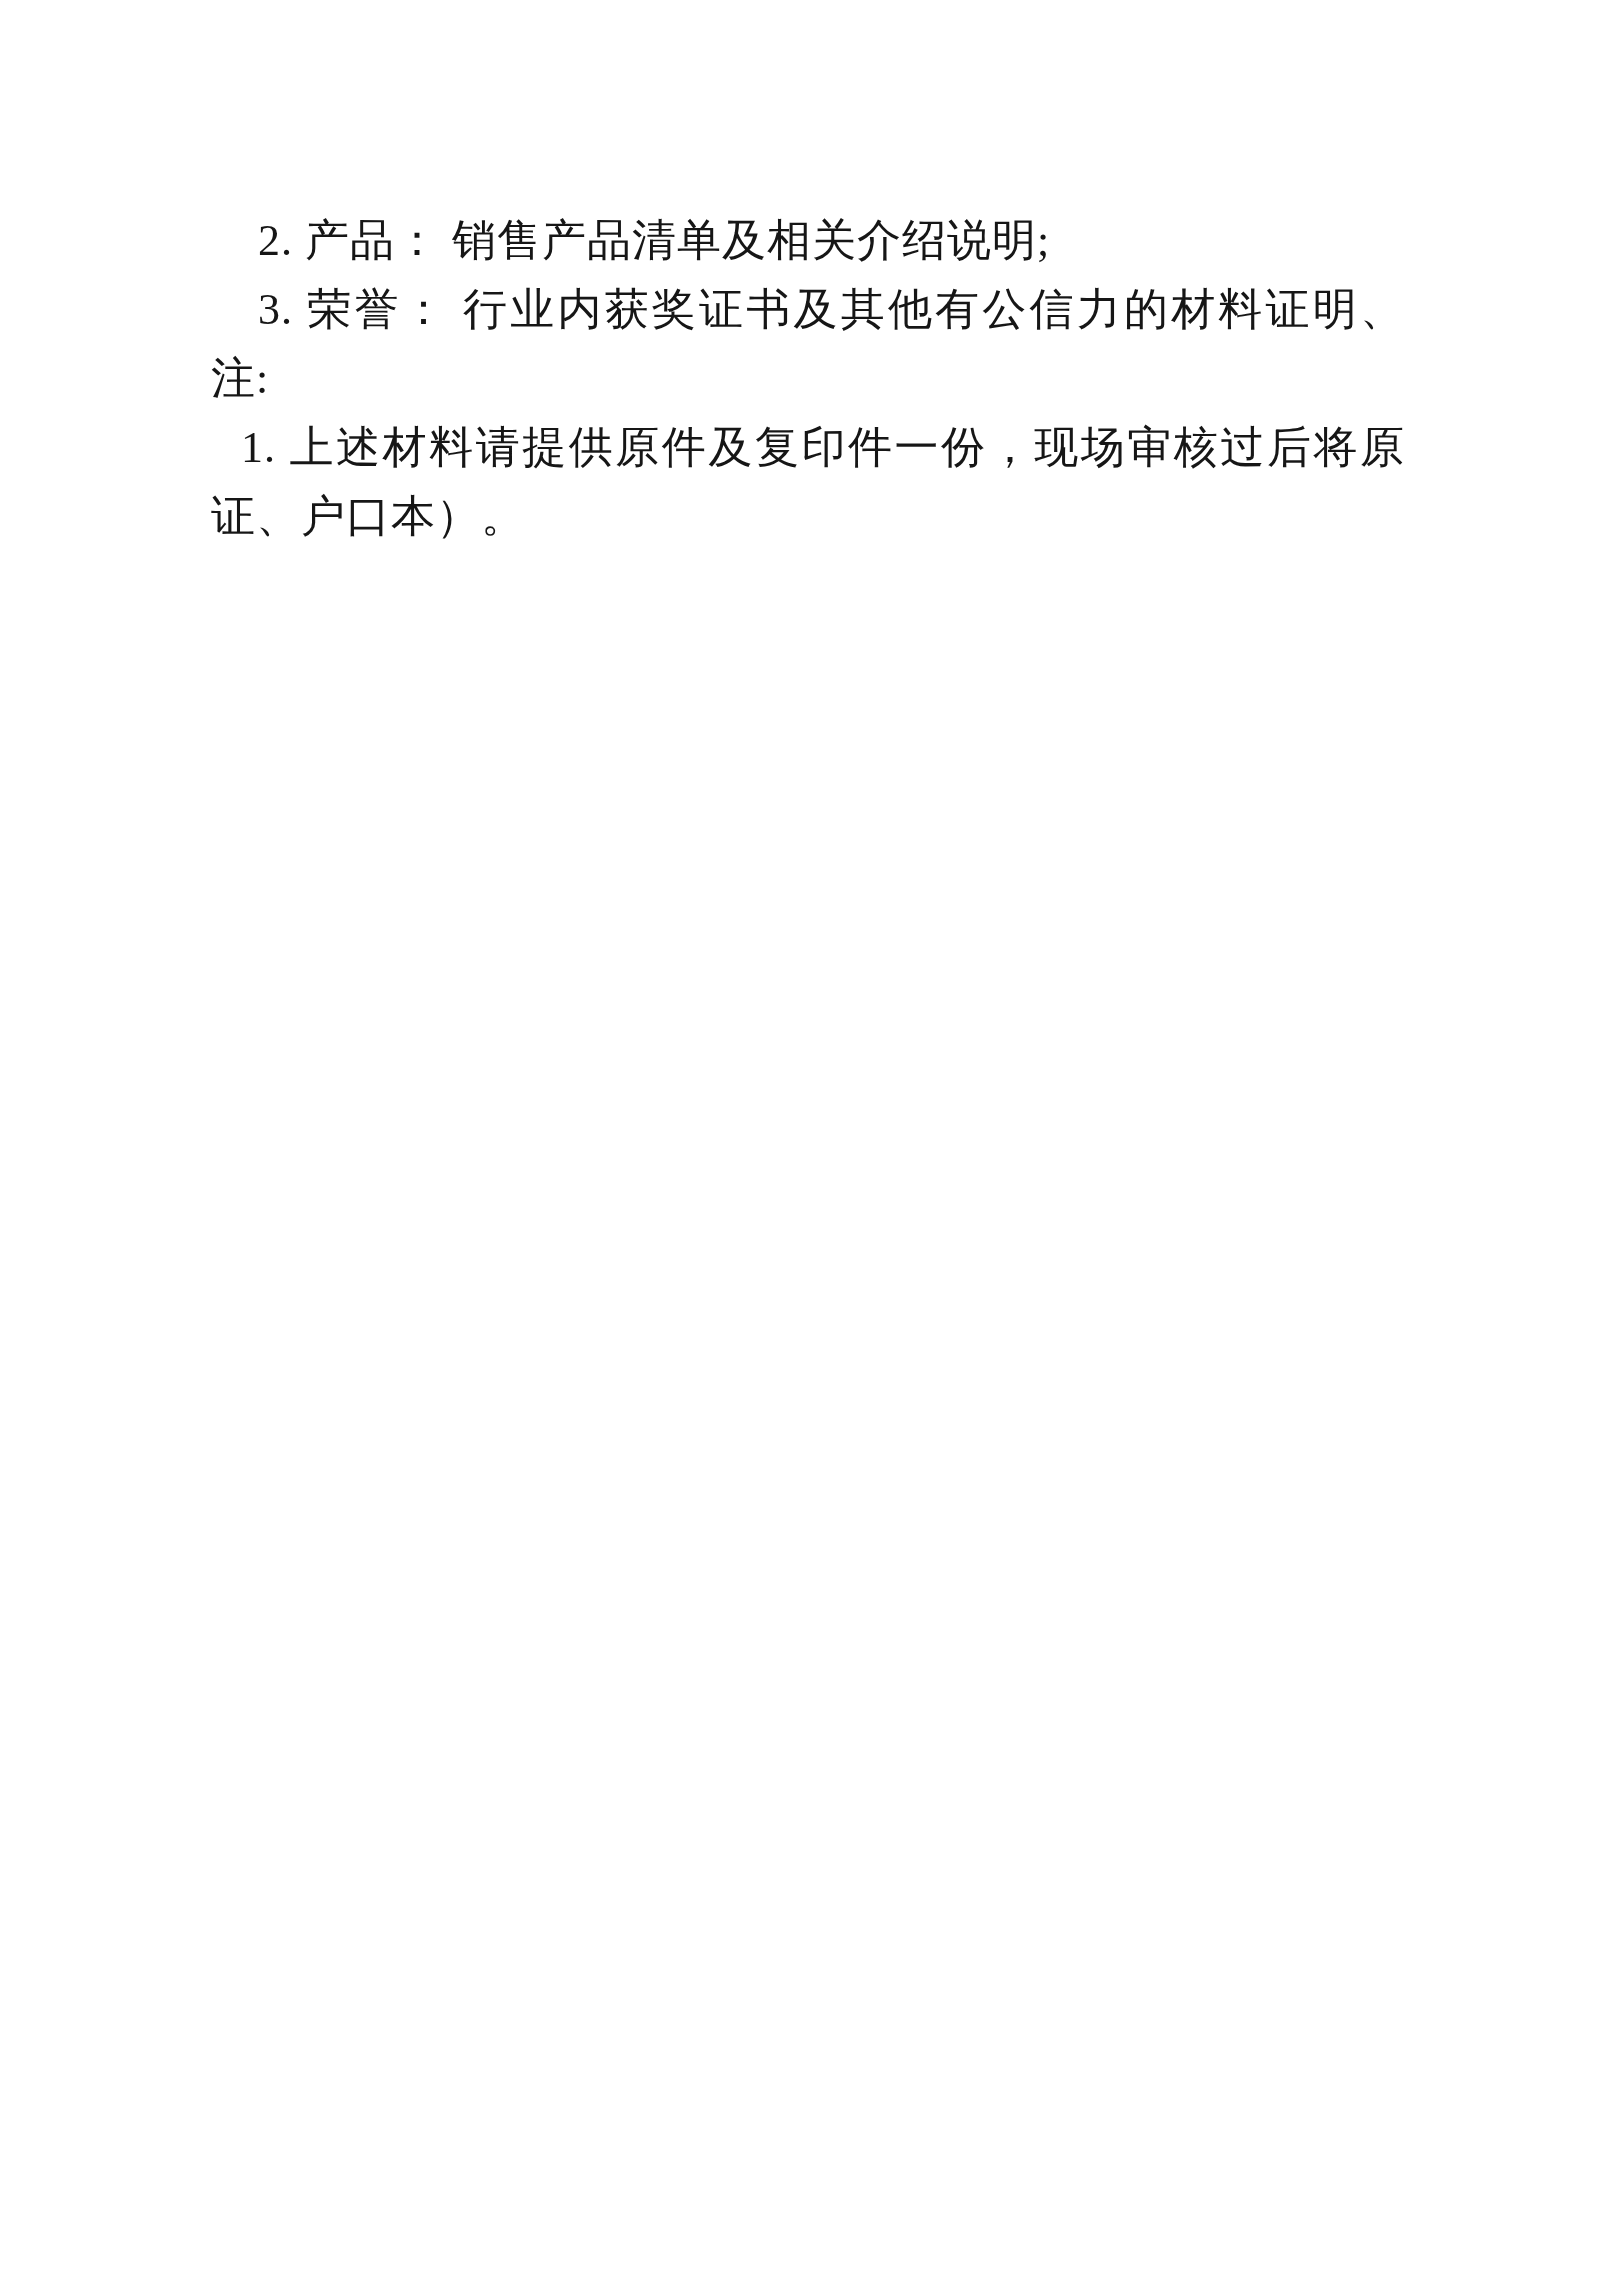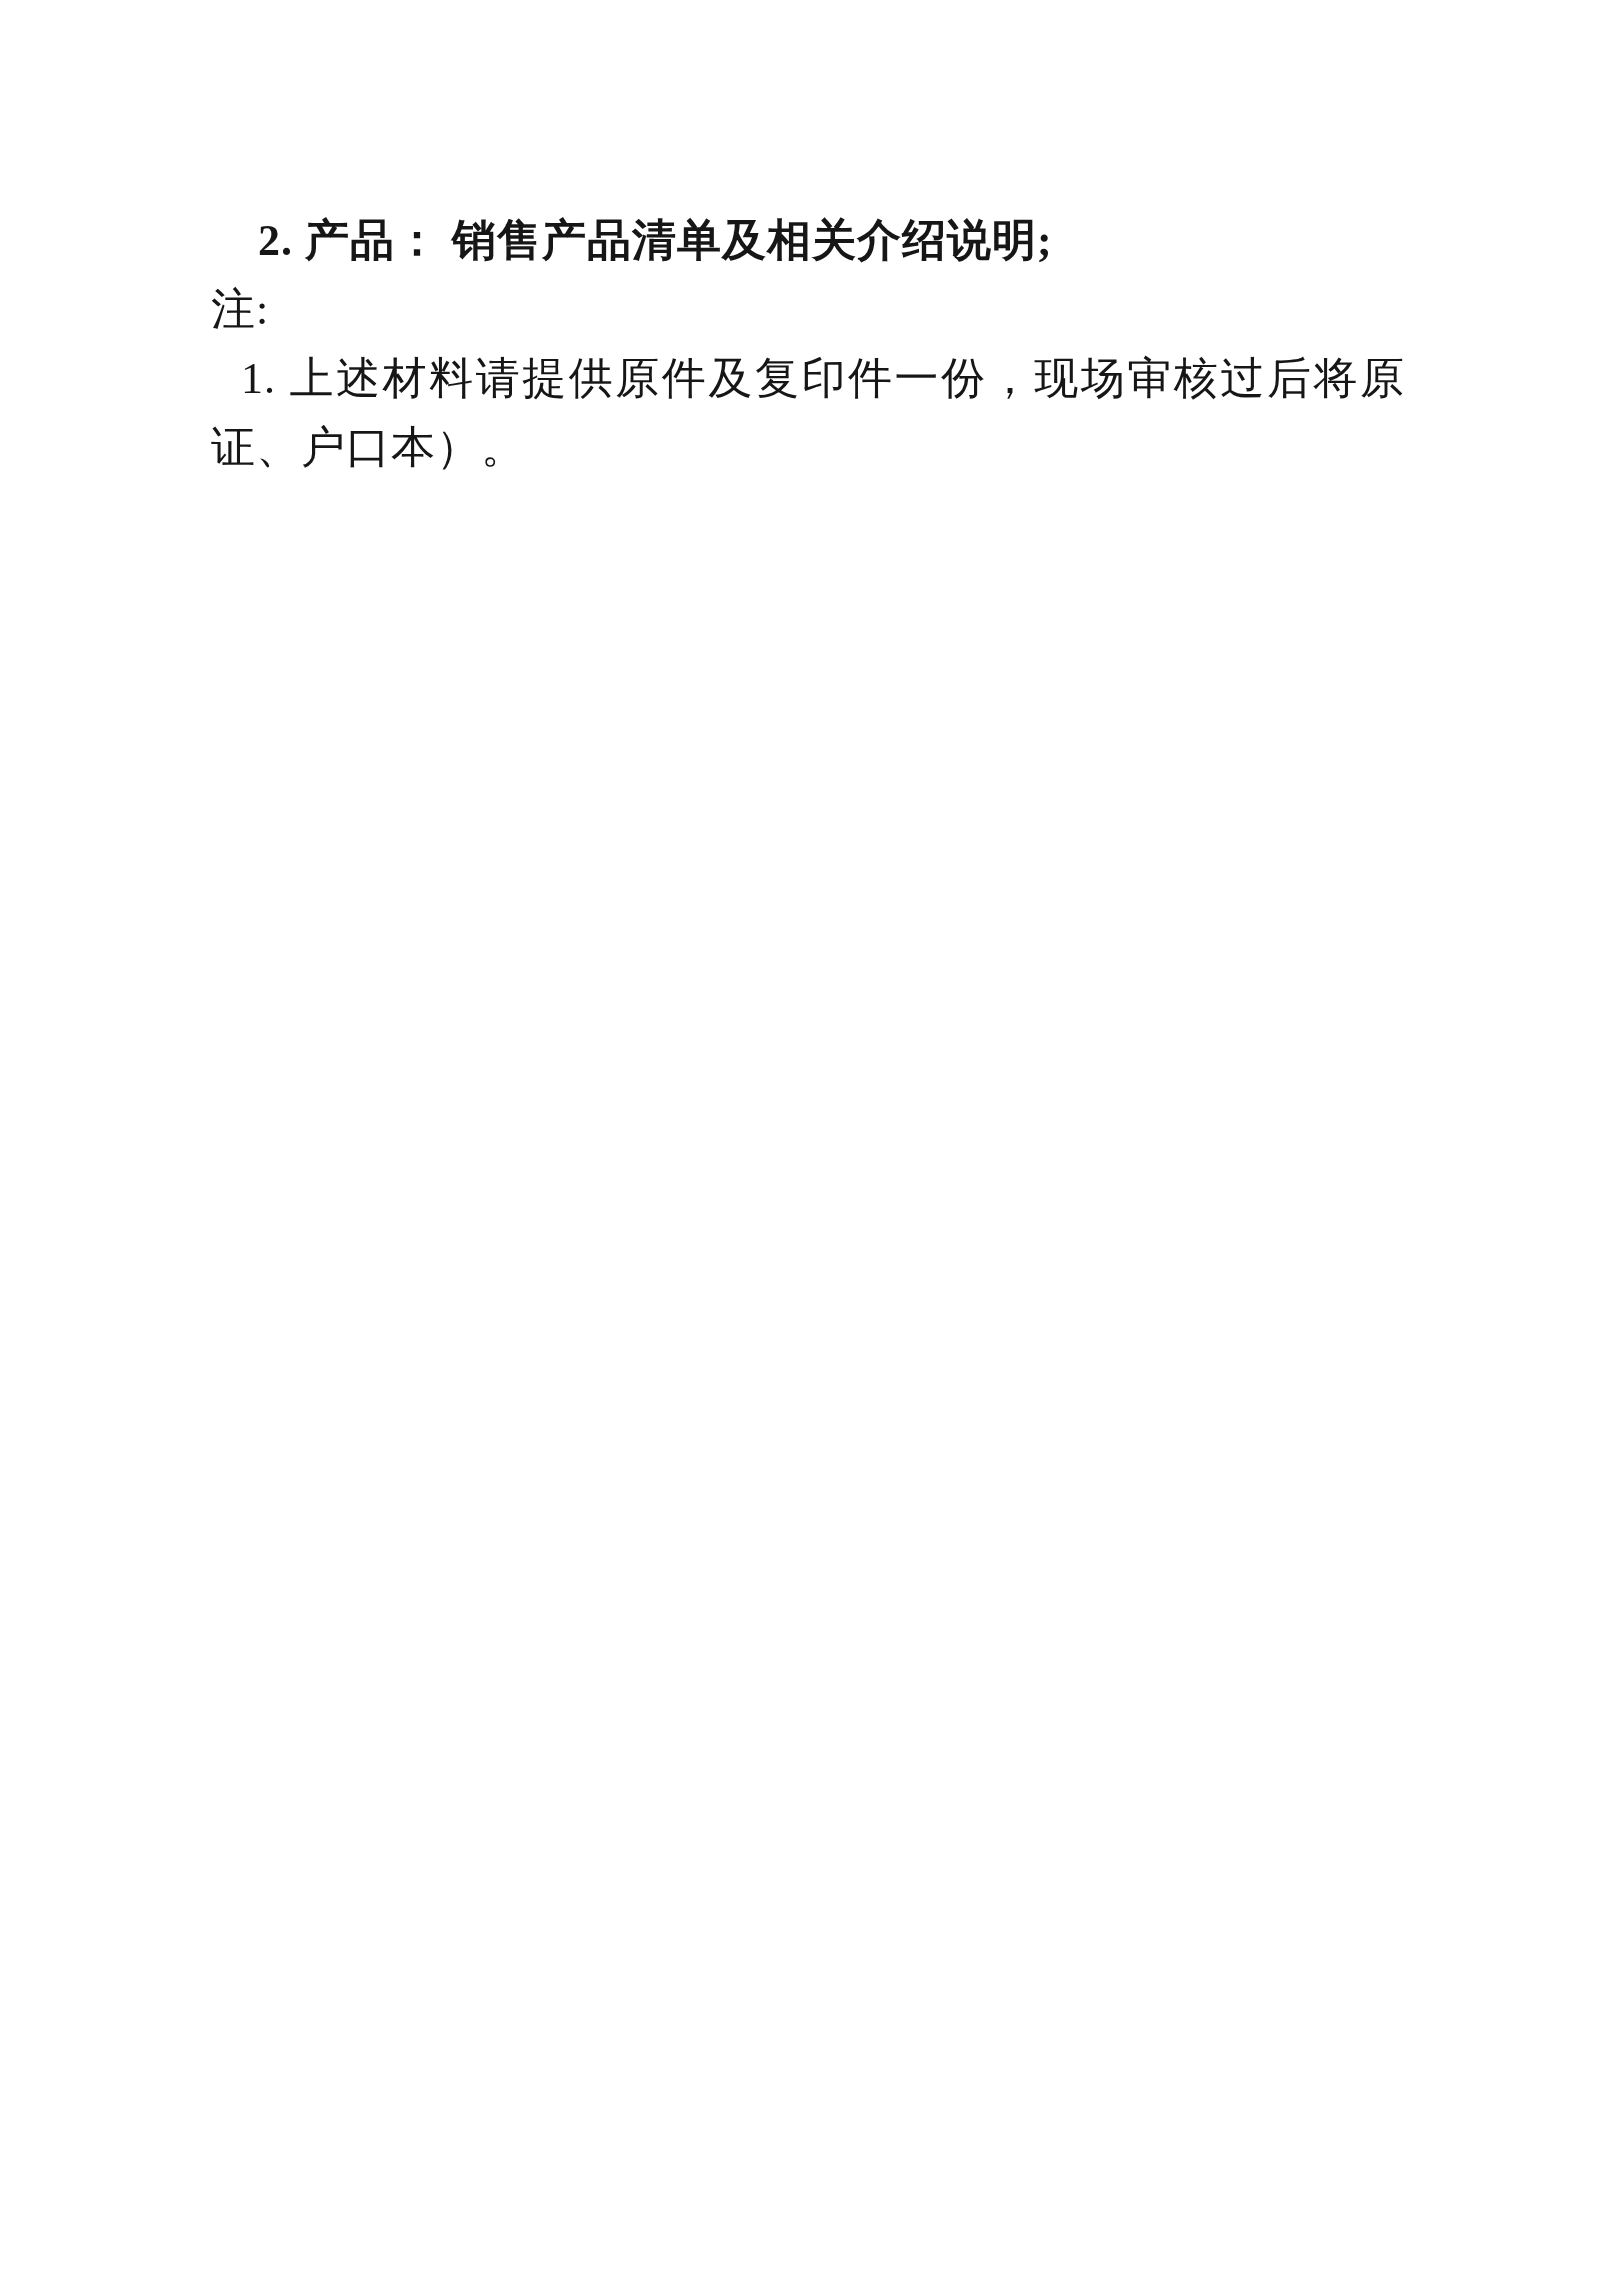--- a/index.html
+++ b/index.html
@@ -28,30 +28,30 @@
       white-space: pre-wrap;
       letter-spacing: 1px;
       text-align: left;
     }
     .line.justify {
       text-align: justify;
       text-align-last: justify;
     }
     .indent-item {
       padding-left: 47px;
-      font-weight: bold;
     }
     .indent-note {
       padding-left: 30px;
     }
   </style>
 </head>
 <body>
 
 <div class="page">
   <div class="text-block">
     <div class="line indent-item">2. 产品： 销售产品清单及相关介绍说明;</div>
+    <div class="line indent-item justify">3. 荣誉： 行业内获奖证书及其他有公信力的材料证明、</div>
     <div class="line">注:</div>
     <div class="line indent-note justify">1. 上述材料请提供原件及复印件一份，现场审核过后将原</div>
     <div class="line">证、户口本）。</div>
   </div>
 </div>
 
 
 </body></html>

